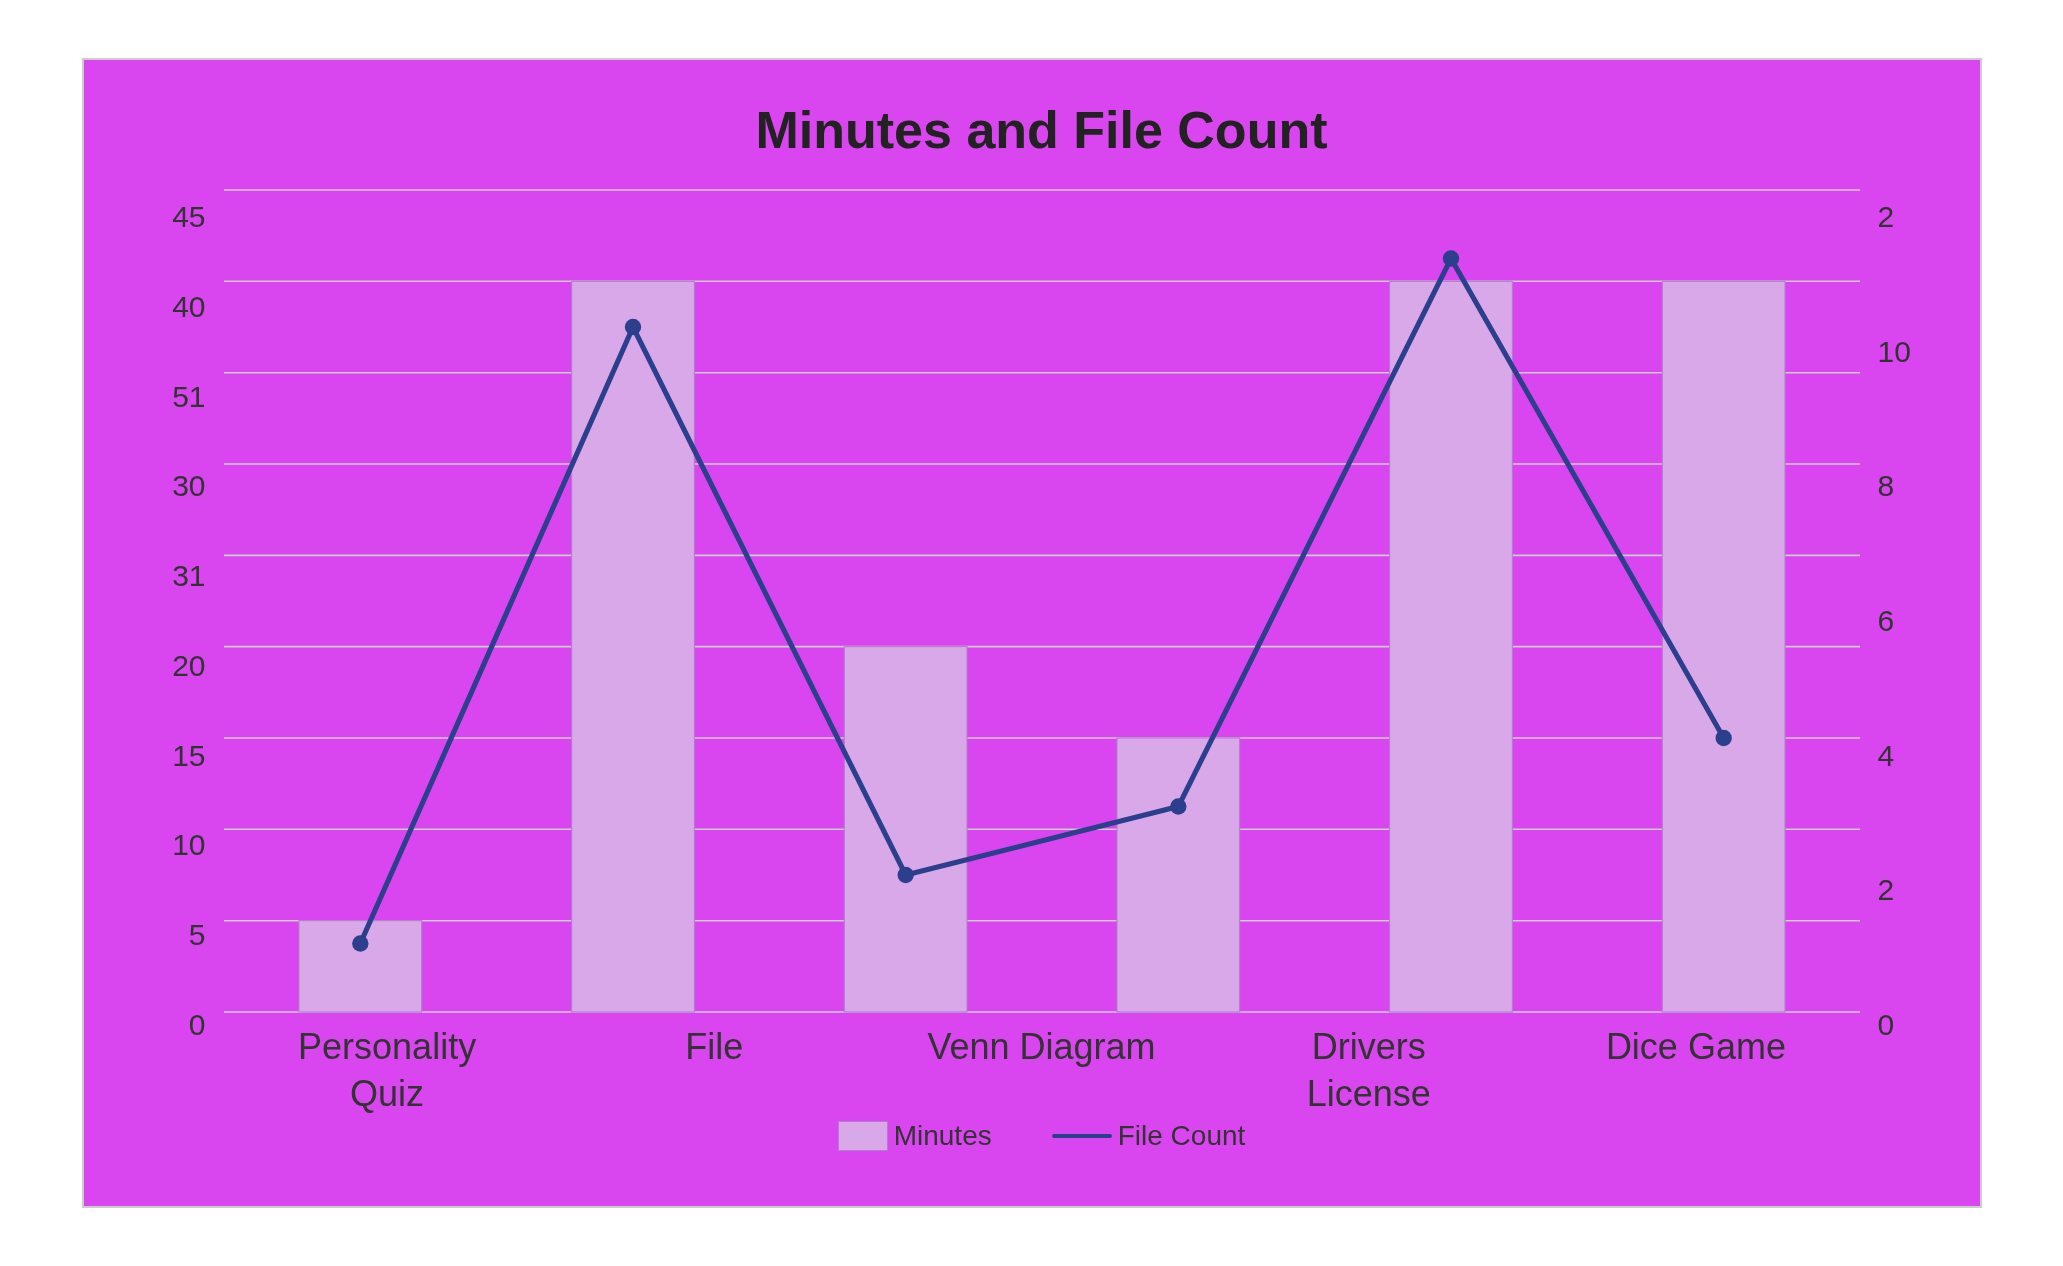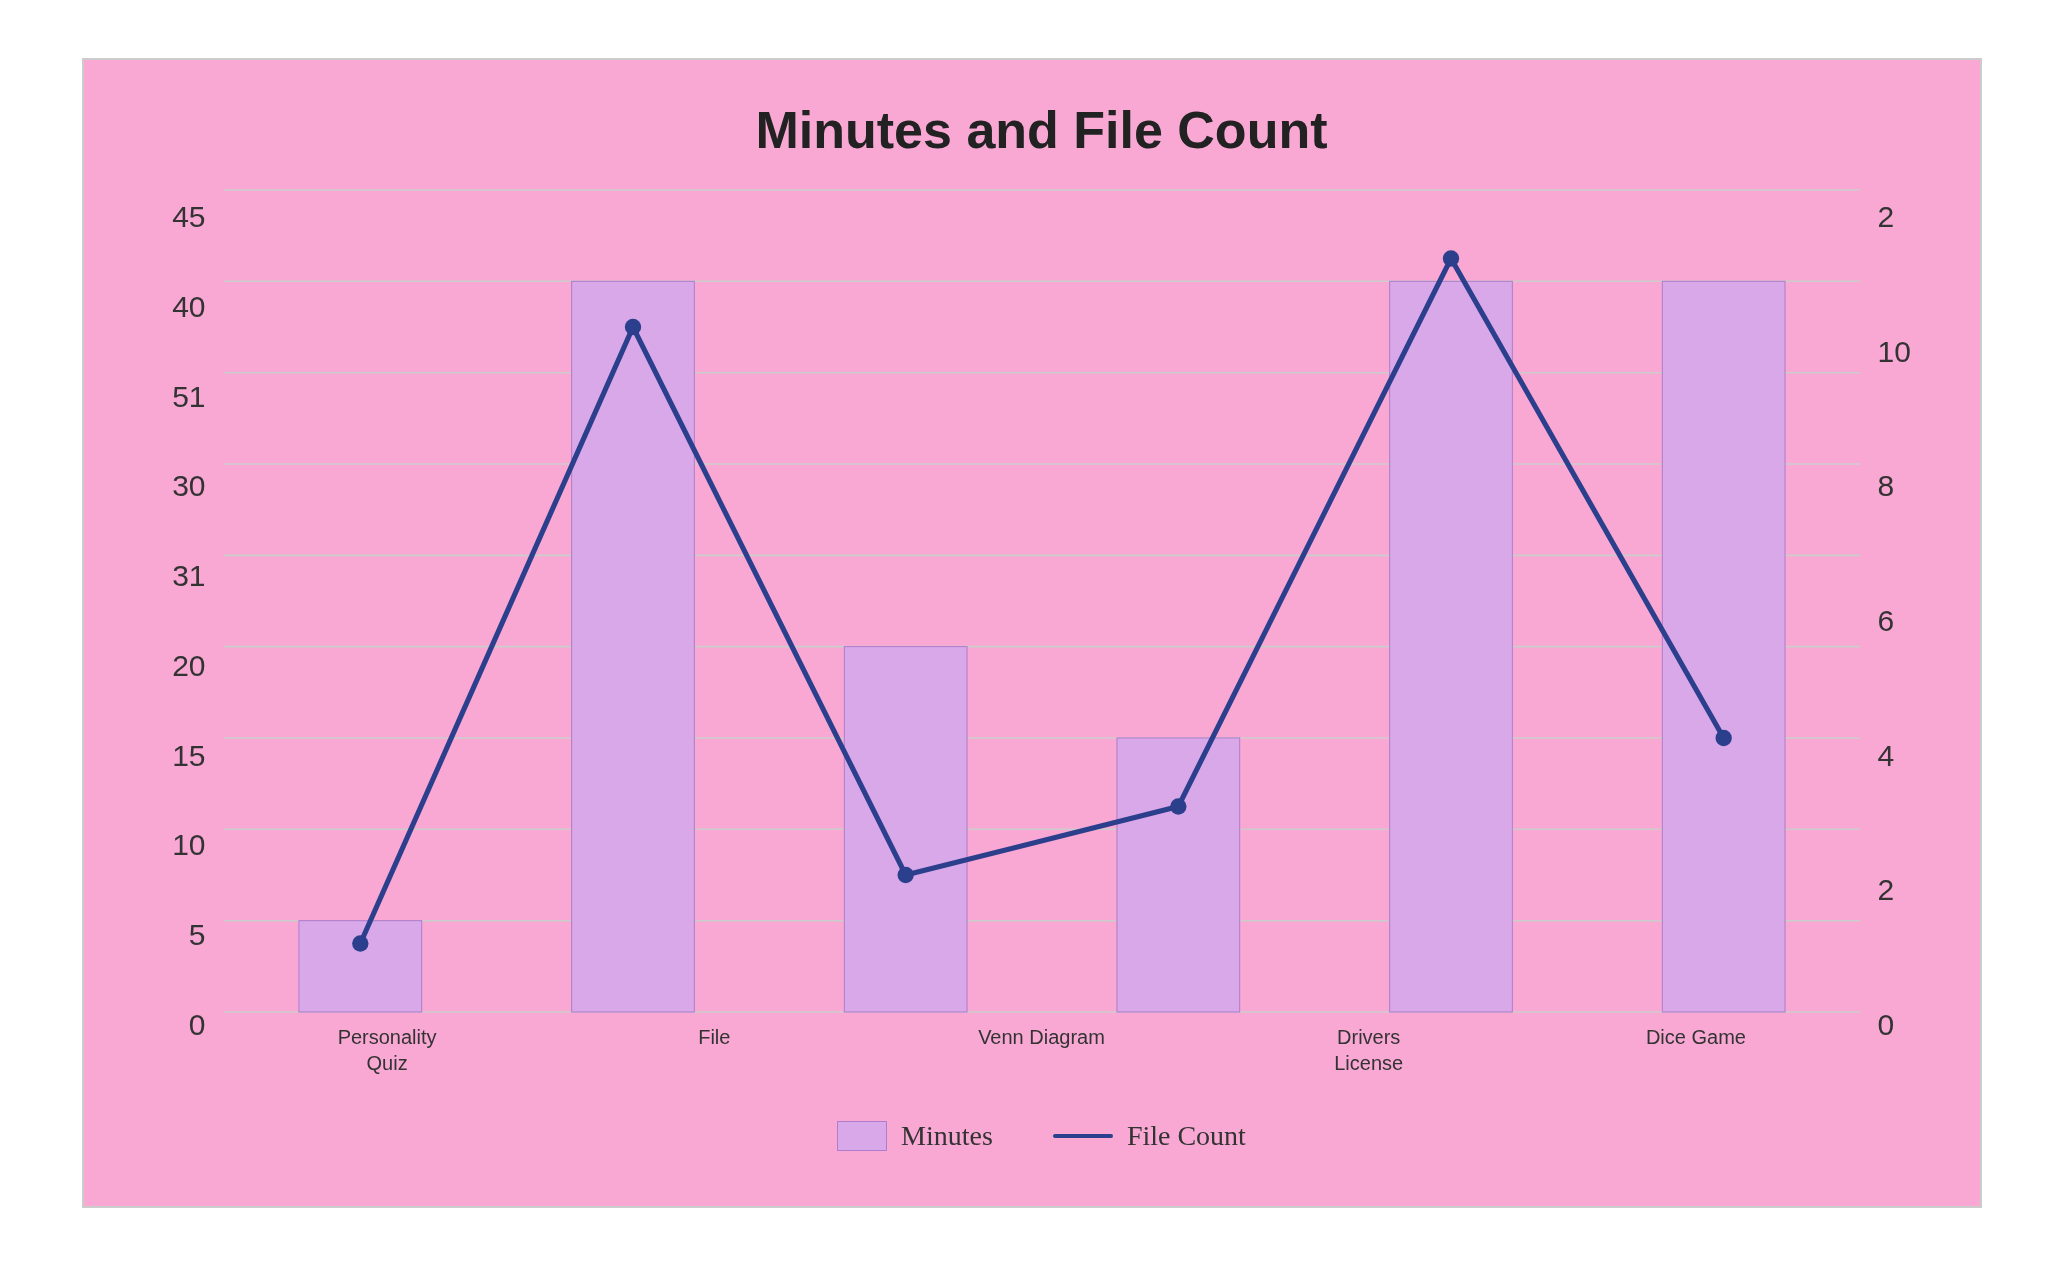--- a/index.html
+++ b/index.html
@@ -7,21 +7,21 @@
       background: #fff;
       display: flex;
       align-items: center;
       justify-content: center;
       width: 2063px;
       height: 1266px;
       font-family: Arial, sans-serif;
     }
     .chart-container {
       border: 2px solid #ccc;
-      background: #f9a8d4;
+      background: #d946ef;
       width: 1900px;
       height: 1150px;
       padding: 40px 60px 80px 80px;
       display: flex;
       flex-direction: column;
       align-items: center;
     }
     .chart-title {
       font-size: 52px;
       font-weight: bold;
@@ -78,39 +78,38 @@
     .x-labels {
       display: flex;
       flex-direction: row;
       justify-content: space-around;
       padding-top: 12px;
       height: 90px;
     }
     .x-label {
       flex: 1;
       text-align: center;
-      font-size: 20px;
+      font-size: 36px;
       color: #333;
       line-height: 1.3;
     }
     .legend {
       display: flex;
       flex-direction: row;
       align-items: center;
       justify-content: center;
       gap: 60px;
       margin-top: 18px;
       font-size: 28px;
       color: #333;
     }
     .legend-item {
       display: flex;
       align-items: center;
-      gap: 14px;
-      font-family: Liberation Serif, serif;
+      gap: 6px;
     }
     .legend-box {
       width: 50px;
       height: 30px;
       background: #d8a8e8;
       border: 1.5px solid #b07ccc;
     }
     .legend-line {
       width: 60px;
       height: 4px;

